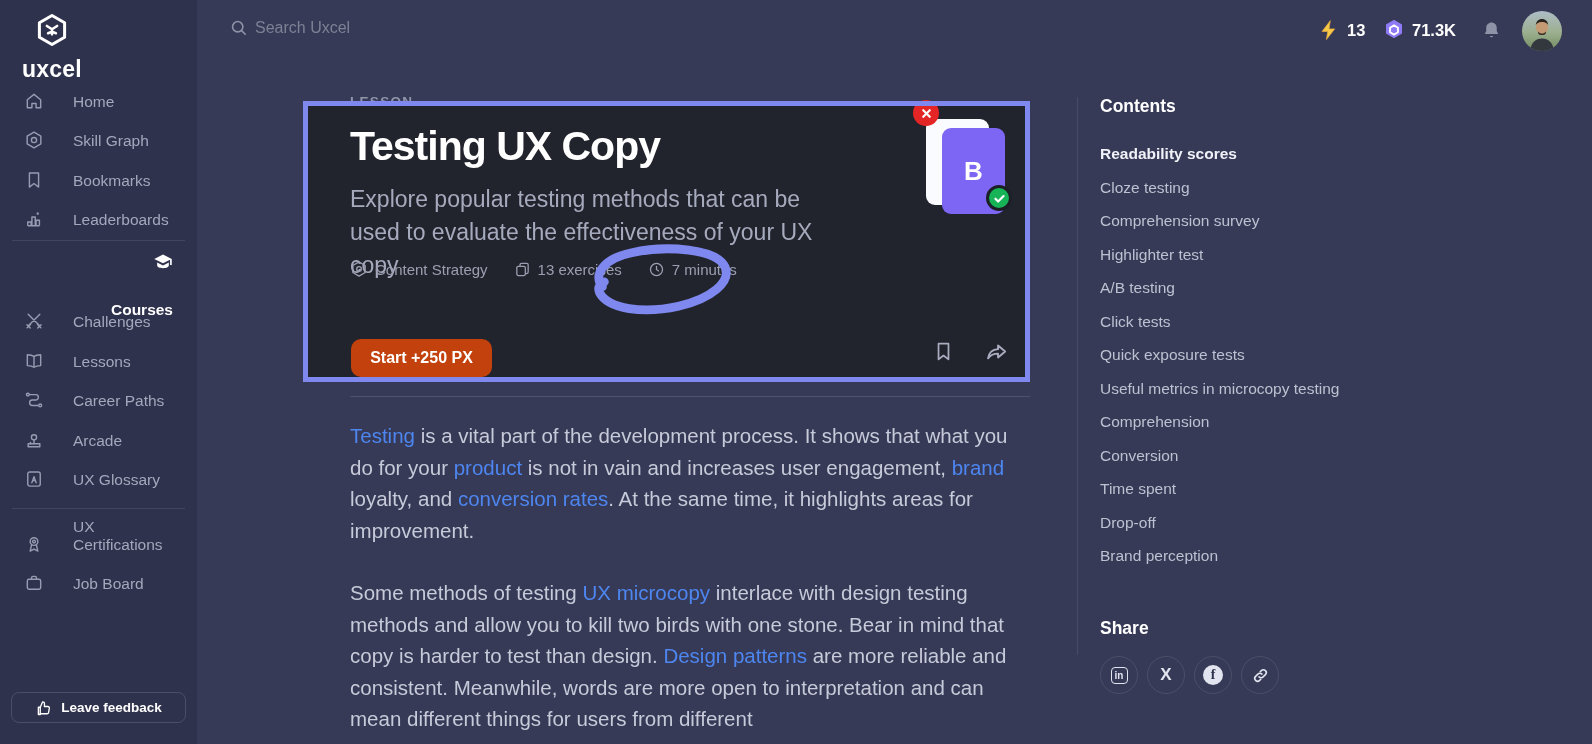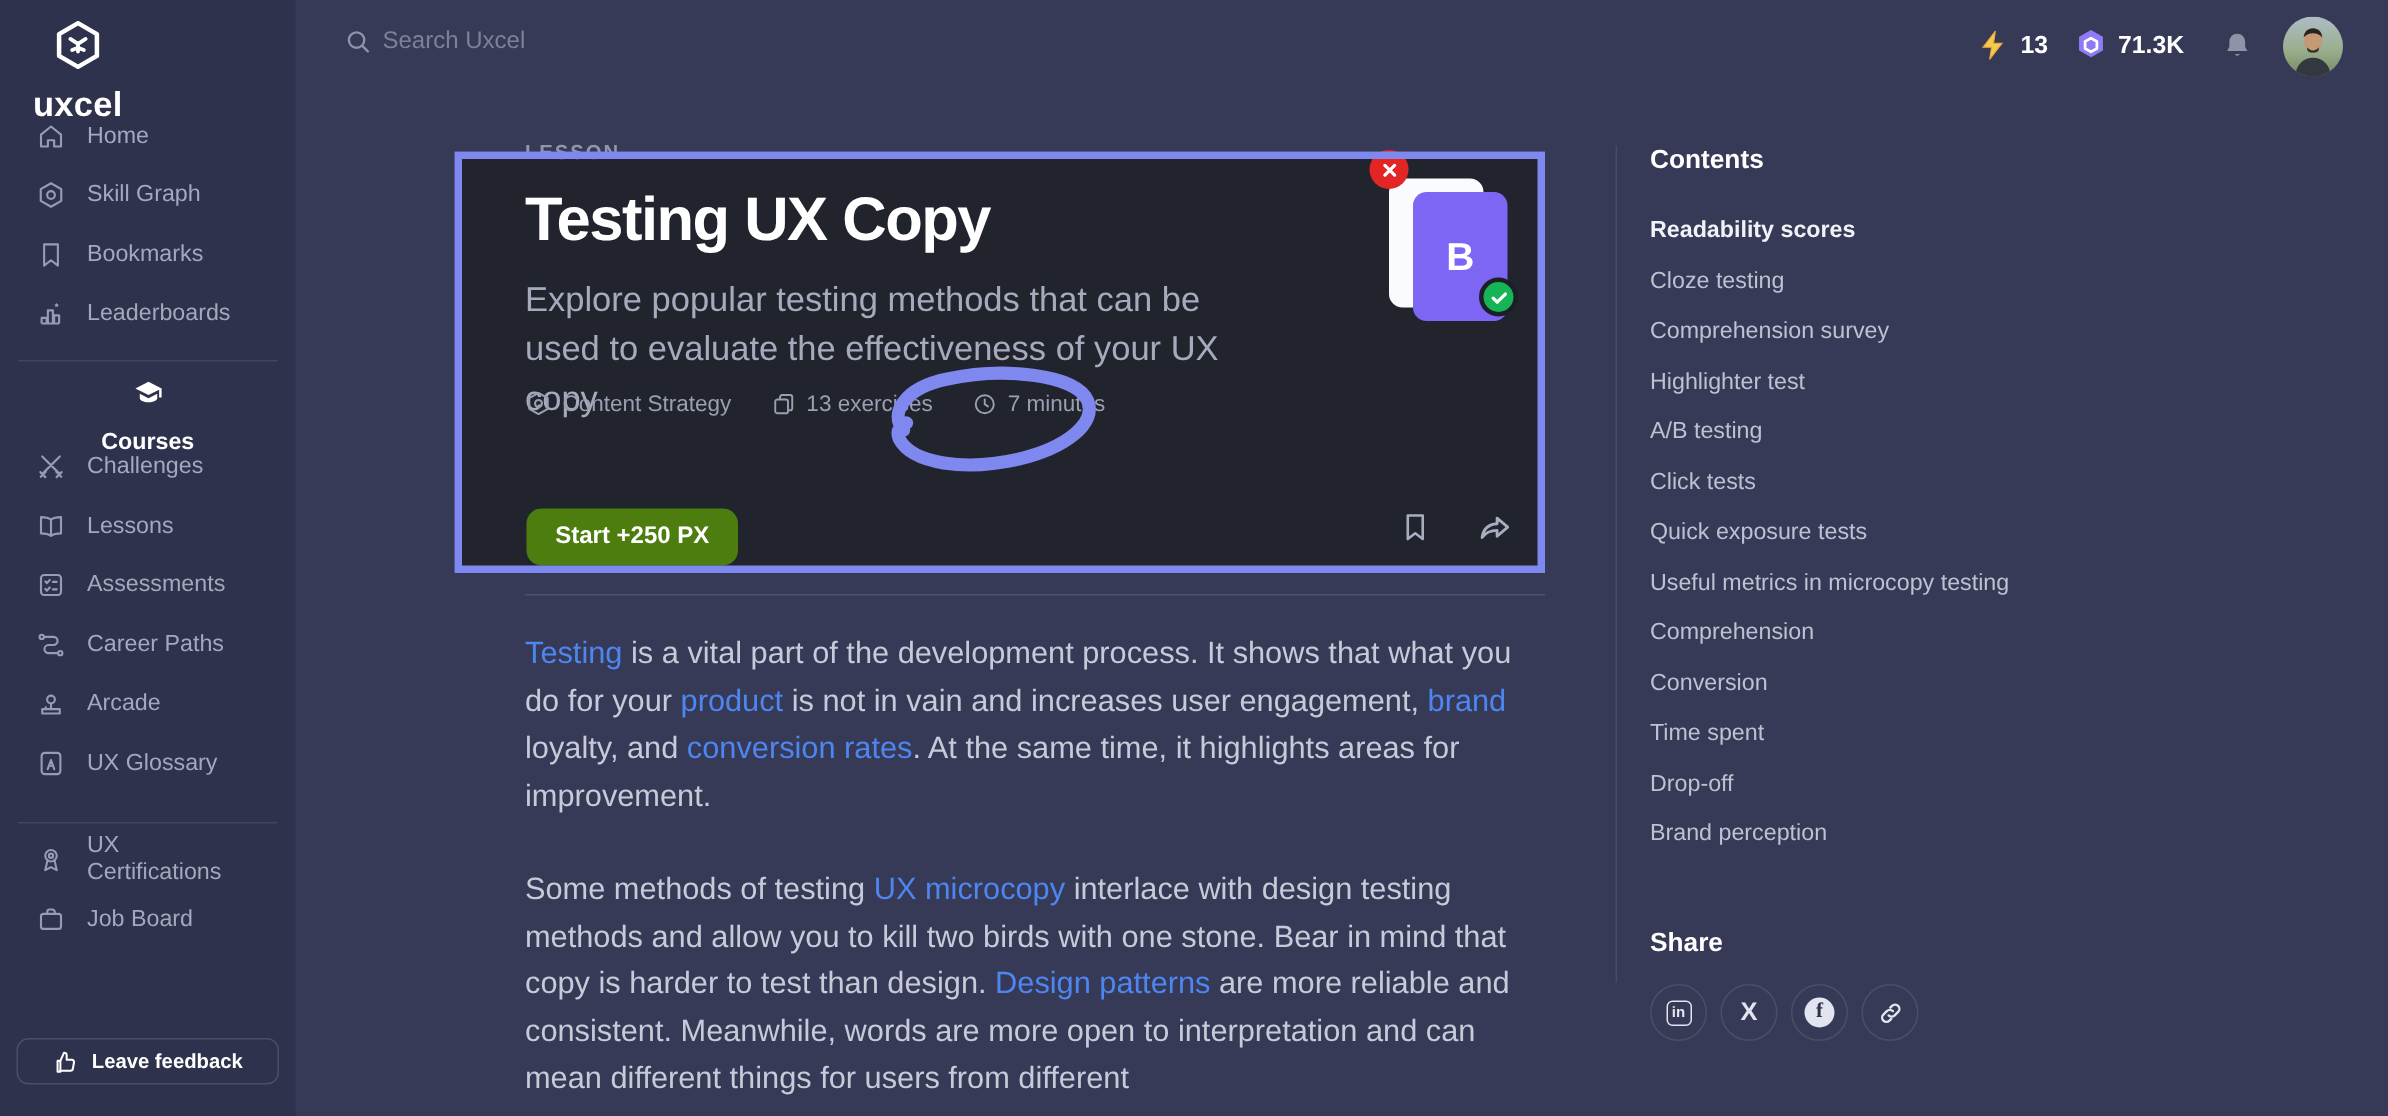--- a/index.html
+++ b/index.html
@@ -6,21 +6,21 @@
   html,body { width:1592px; height:744px; overflow:hidden; }
   body { font-family:"Liberation Sans", sans-serif; background:#373A56; color:#C7CAD9; }
   .app { position:relative; width:1592px; height:744px; overflow:hidden; }
   svg { display:block; }
 
   
   .sidebar { position:absolute; left:0; top:0; width:197px; height:744px; background:#2F324C; }
   .logo-row { position:absolute; left:22px; top:12px; display:flex; align-items:center; gap:8px;flex-direction:column; }
   .logo-text { color:#FFFFFF; font-size:23px; font-weight:700; letter-spacing:.2px; }
   .side-nav { position:absolute; top:71px; left:0; right:0; }
-  .nav-item { height:39.5px; display:flex; align-items:center; padding:0 24px; gap:14px;
+  .nav-item { height:39.5px; display:flex; align-items:flex-end; padding:0 24px; gap:29px;
               color:#A3A8BD; font-size:15.5px; cursor:pointer; }
   .nav-item .ni { color:#979CB2; flex:0 0 auto; }
   .nav-item.active { color:#FFFFFF; font-weight:700;flex-direction:column; }
   .nav-item.active .ni { color:#FFFFFF; }
   .nav-divider { height:1px; background:#41455F; margin:11px 12px; }
   .nav-divider.d2 { margin:19px 12px 5px; }
   .feedback-btn { position:absolute; left:11px; top:692px; width:175px; height:31px;
                   border:1px solid #4A4E68; border-radius:8px; background:transparent;
                   display:flex; align-items:center; justify-content:center; gap:8px;
                   color:#FFFFFF; font-size:13.5px; font-weight:700; cursor:pointer; }
@@ -47,21 +47,21 @@
                      border:5px solid #7E88EE; z-index:5; pointer-events:none; }
   .hero-title { position:absolute; left:47px; top:22px; color:#FFFFFF; font-size:41px;
                 font-weight:800; letter-spacing:-1px; }
   .hero-desc { position:absolute; left:47px; top:82px; width:500px; color:#A6AABD;
                font-size:23px; line-height:33px; }
   .hero-meta { position:absolute; left:47px; top:159px; display:flex; align-items:center;
                gap:26px; color:#9B9FB1; font-size:15px; }
   .meta-item { display:flex; align-items:center; gap:7px; }
   .annotation-circle { position:absolute; left:578px; top:241px; z-index:6; pointer-events:none; }
   .start-btn { position:absolute; left:48px; top:238px; width:141px; height:38px;
-               background:#4d7c0f; border:none; border-radius:10px; color:#FFFFFF;
+               background:#c2410c; border:none; border-radius:10px; color:#FFFFFF;
                font-size:16px; font-weight:700; cursor:pointer; font-family:"Liberation Sans", sans-serif; }
   .hero-action { position:absolute; top:239px; color:#A9ADC0; cursor:pointer; background:none; border:none; }
   .hero-action.bm { left:629px; }
   .hero-action.sh { left:681px; }
   .art-card-white { position:absolute; left:623px; top:18px; width:63px; height:86px;
                     border-radius:9px; background:#FAFBFF; z-index:2; }
   .art-card-purple { position:absolute; left:639px; top:27px; width:63px; height:86px;
                      border-radius:9px; background:#7D66F3; z-index:3; display:flex;
                      align-items:center; justify-content:center; color:#FFFFFF;
                      font-size:26px; font-weight:800; }
@@ -175,29 +175,20 @@
         <span class="ni">
             <svg width="20" height="20" viewBox="0 0 24 24" fill="none" stroke="currentColor" stroke-width="1.7" stroke-linejoin="round">
               <path d="M12 6.5C10 5 7.5 4.5 4 4.5v13c3.5 0 6 .5 8 2 2-1.5 4.5-2 8-2v-13c-3.5 0-6 .5-8 2z"></path>
               <path d="M12 6.5v13"></path>
             </svg>
           </span>
         <span>Lessons</span>
       </div>
       <div class="nav-item">
         <span class="ni">
-            <svg width="20" height="20" viewBox="0 0 24 24" fill="none" stroke="currentColor" stroke-width="1.7" stroke-linecap="round" stroke-linejoin="round">
-              <rect x="4" y="4" width="16" height="16" rx="2.5"></rect>
-              <path d="M7.5 9.2l1.3 1.3 2.2-2.5M13.5 9.5h3M7.5 15.2l1.3 1.3 2.2-2.5M13.5 15.5h3"></path>
-            </svg>
-          </span>
-        <span>Assessments</span>
-      </div>
-      <div class="nav-item">
-        <span class="ni">
             <svg width="20" height="20" viewBox="0 0 24 24" fill="none" stroke="currentColor" stroke-width="1.7" stroke-linecap="round">
               <path d="M6.8 5.5h7.2a3.25 3.25 0 010 6.5h-4a3.25 3.25 0 000 6.5h7.2"></path>
               <circle cx="4.6" cy="5.5" r="1.7"></circle>
               <circle cx="19.4" cy="18.5" r="1.7"></circle>
             </svg>
           </span>
         <span>Career Paths</span>
       </div>
       <div class="nav-item">
         <span class="ni">

